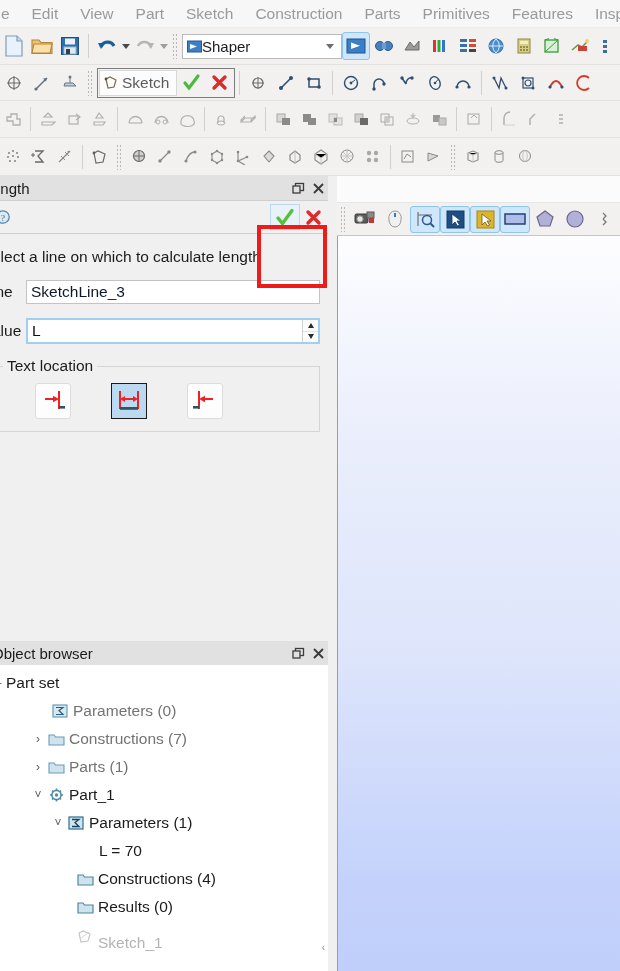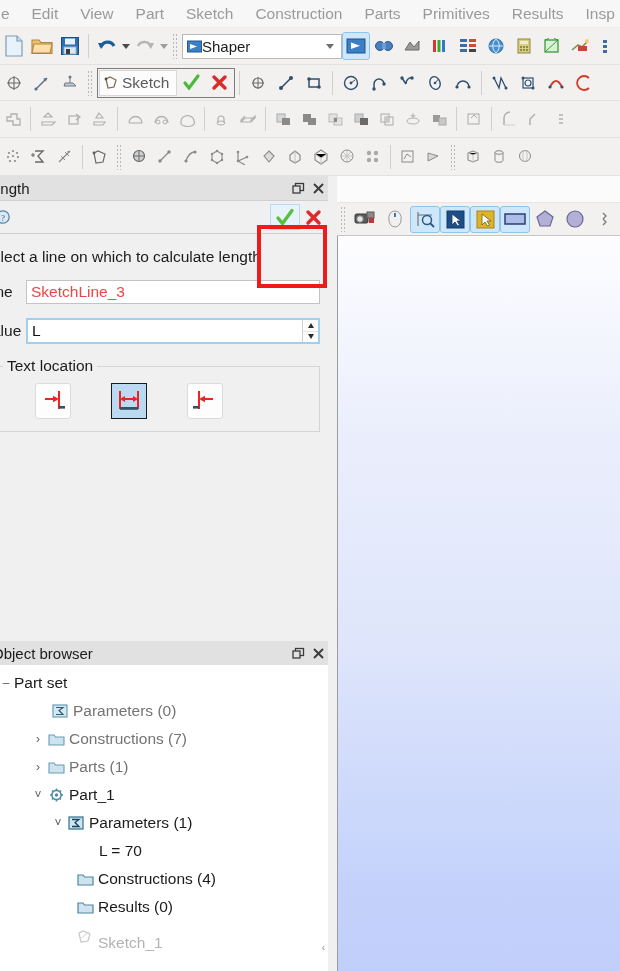--- a/index.html
+++ b/index.html
@@ -191,21 +191,21 @@
     margin-left: -8px;
     width: 34px;
     flex: 0 0 auto;
   }
   .txtinput {
     flex: 1;
     height: 24px;
     background: #fff;
     border: 1px solid #c3c3c3;
     font-size: 15.5px;
-    color: #ef4444;
+    color: #0f172a;
     display: flex; align-items: center;
     padding-left: 4px;
     margin-right: 8px;
   }
   .spinwrap {
     flex: 1;
     height: 26px;
     background: #fff;
     border: 2px solid #9fd0ef;
     display: flex; align-items: stretch;
@@ -355,21 +355,21 @@
 
   <div class="menubar">
     <div class="mi">ile</div>
     <div class="mi">Edit</div>
     <div class="mi">View</div>
     <div class="mi">Part</div>
     <div class="mi">Sketch</div>
     <div class="mi">Construction</div>
     <div class="mi">Parts</div>
     <div class="mi">Primitives</div>
-    <div class="mi">Results</div>
+    <div class="mi">Features</div>
     <div class="mi">Insp</div>
   </div>
 
   <div class="toolbar">
     <div class="ti">
       <svg width="20" height="22" viewBox="0 0 20 22">
         <path d="M2 1 h11 l5 5 v15 h-16 z" fill="#e8f2fb" stroke="#7f9cb5" stroke-width="1.2"></path>
         <path d="M13 1 v5 h5" fill="#c7dcee" stroke="#7f9cb5" stroke-width="1.2"></path>
       </svg>
     </div>
@@ -995,21 +995,21 @@
             </svg>
           </span>
           <span class="dock-btn">
             <svg width="13" height="13" viewBox="0 0 13 13">
               <path d="M2 2 l9 9 M11 2 l-9 9" stroke="#3b3b3b" stroke-width="1.9"></path>
             </svg>
           </span>
         </div>
         <div class="tree">
 
-          <div class="node dark" style="padding-left:8px">
+          <div class="node dark" style="padding-left:0px">
             <span class="tw" style="margin-left:-10px">–</span>
             <span class="nlabel">Part set</span>
           </div>
 
           <div class="node" style="padding-left:50px">
             <span class="nico">
               <svg width="16" height="14" viewBox="0 0 16 14">
                 <rect x="1" y="1" width="14" height="12" fill="#d6e8f2" stroke="#5d94b0" stroke-width="1.1"></rect>
                 <path d="M4 3.5 h7 l-4 3 l4 4 h-7" fill="none" stroke="#2d5d78" stroke-width="1.2"></path>
               </svg>

